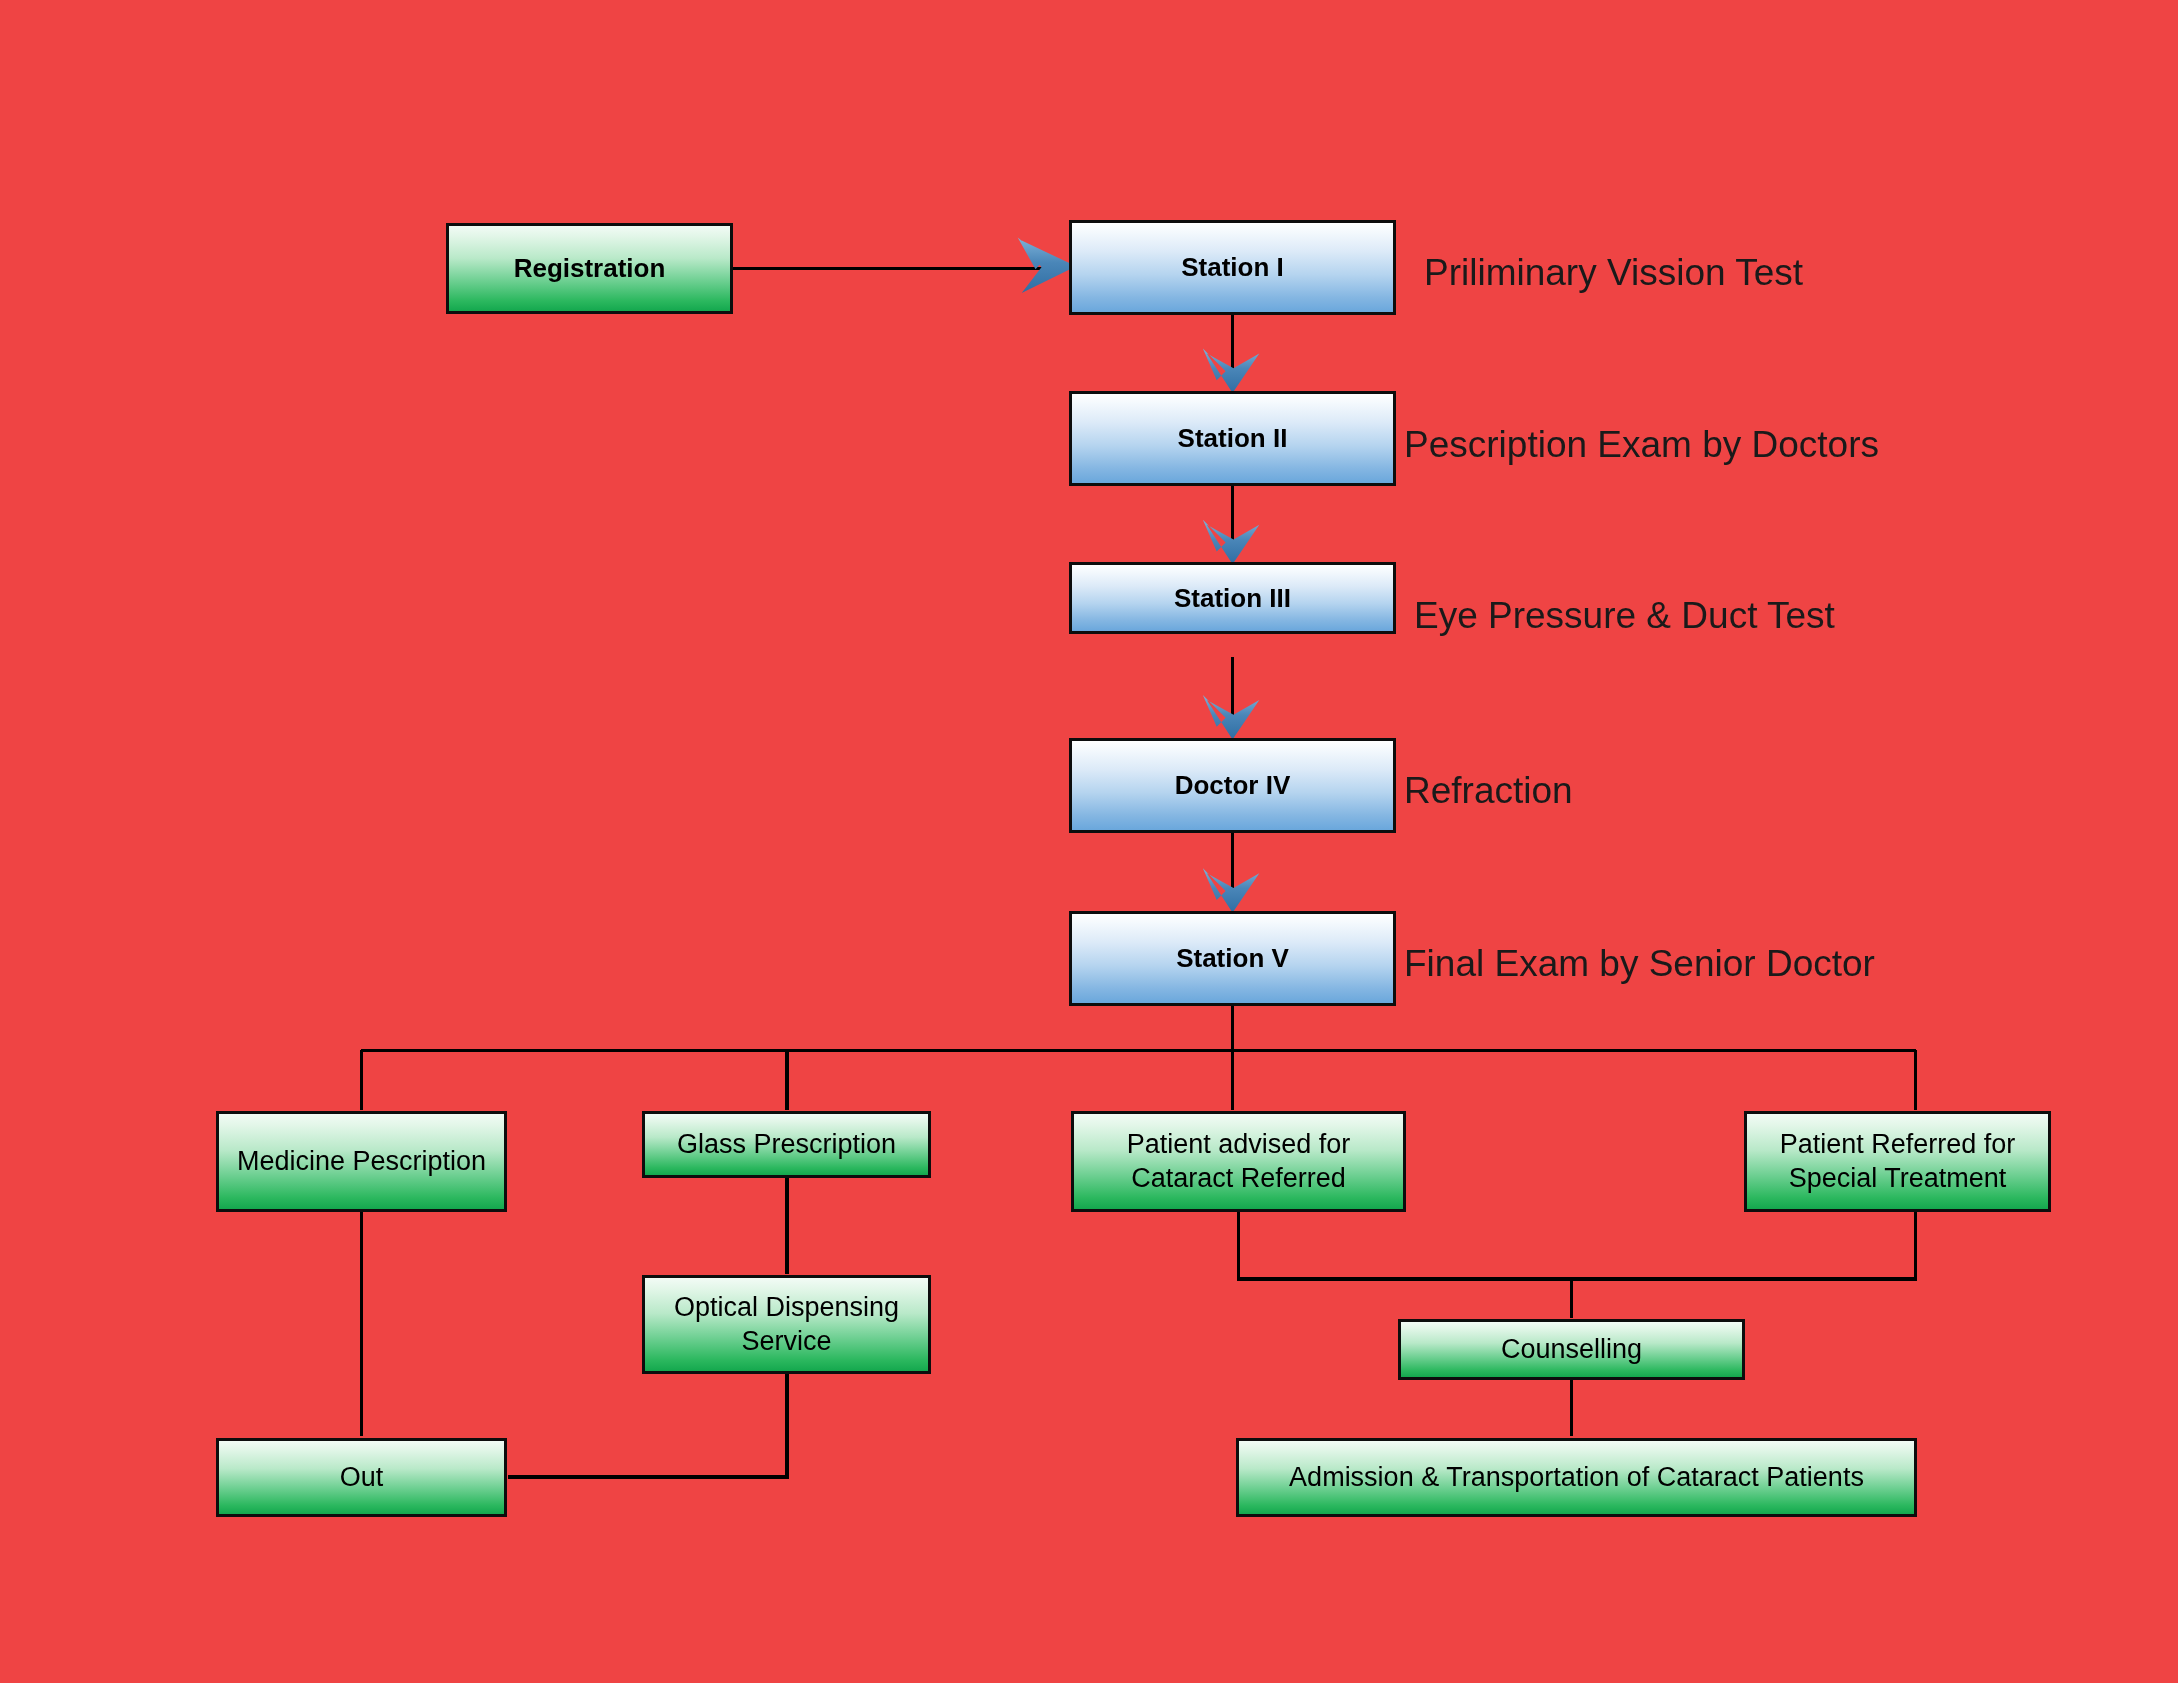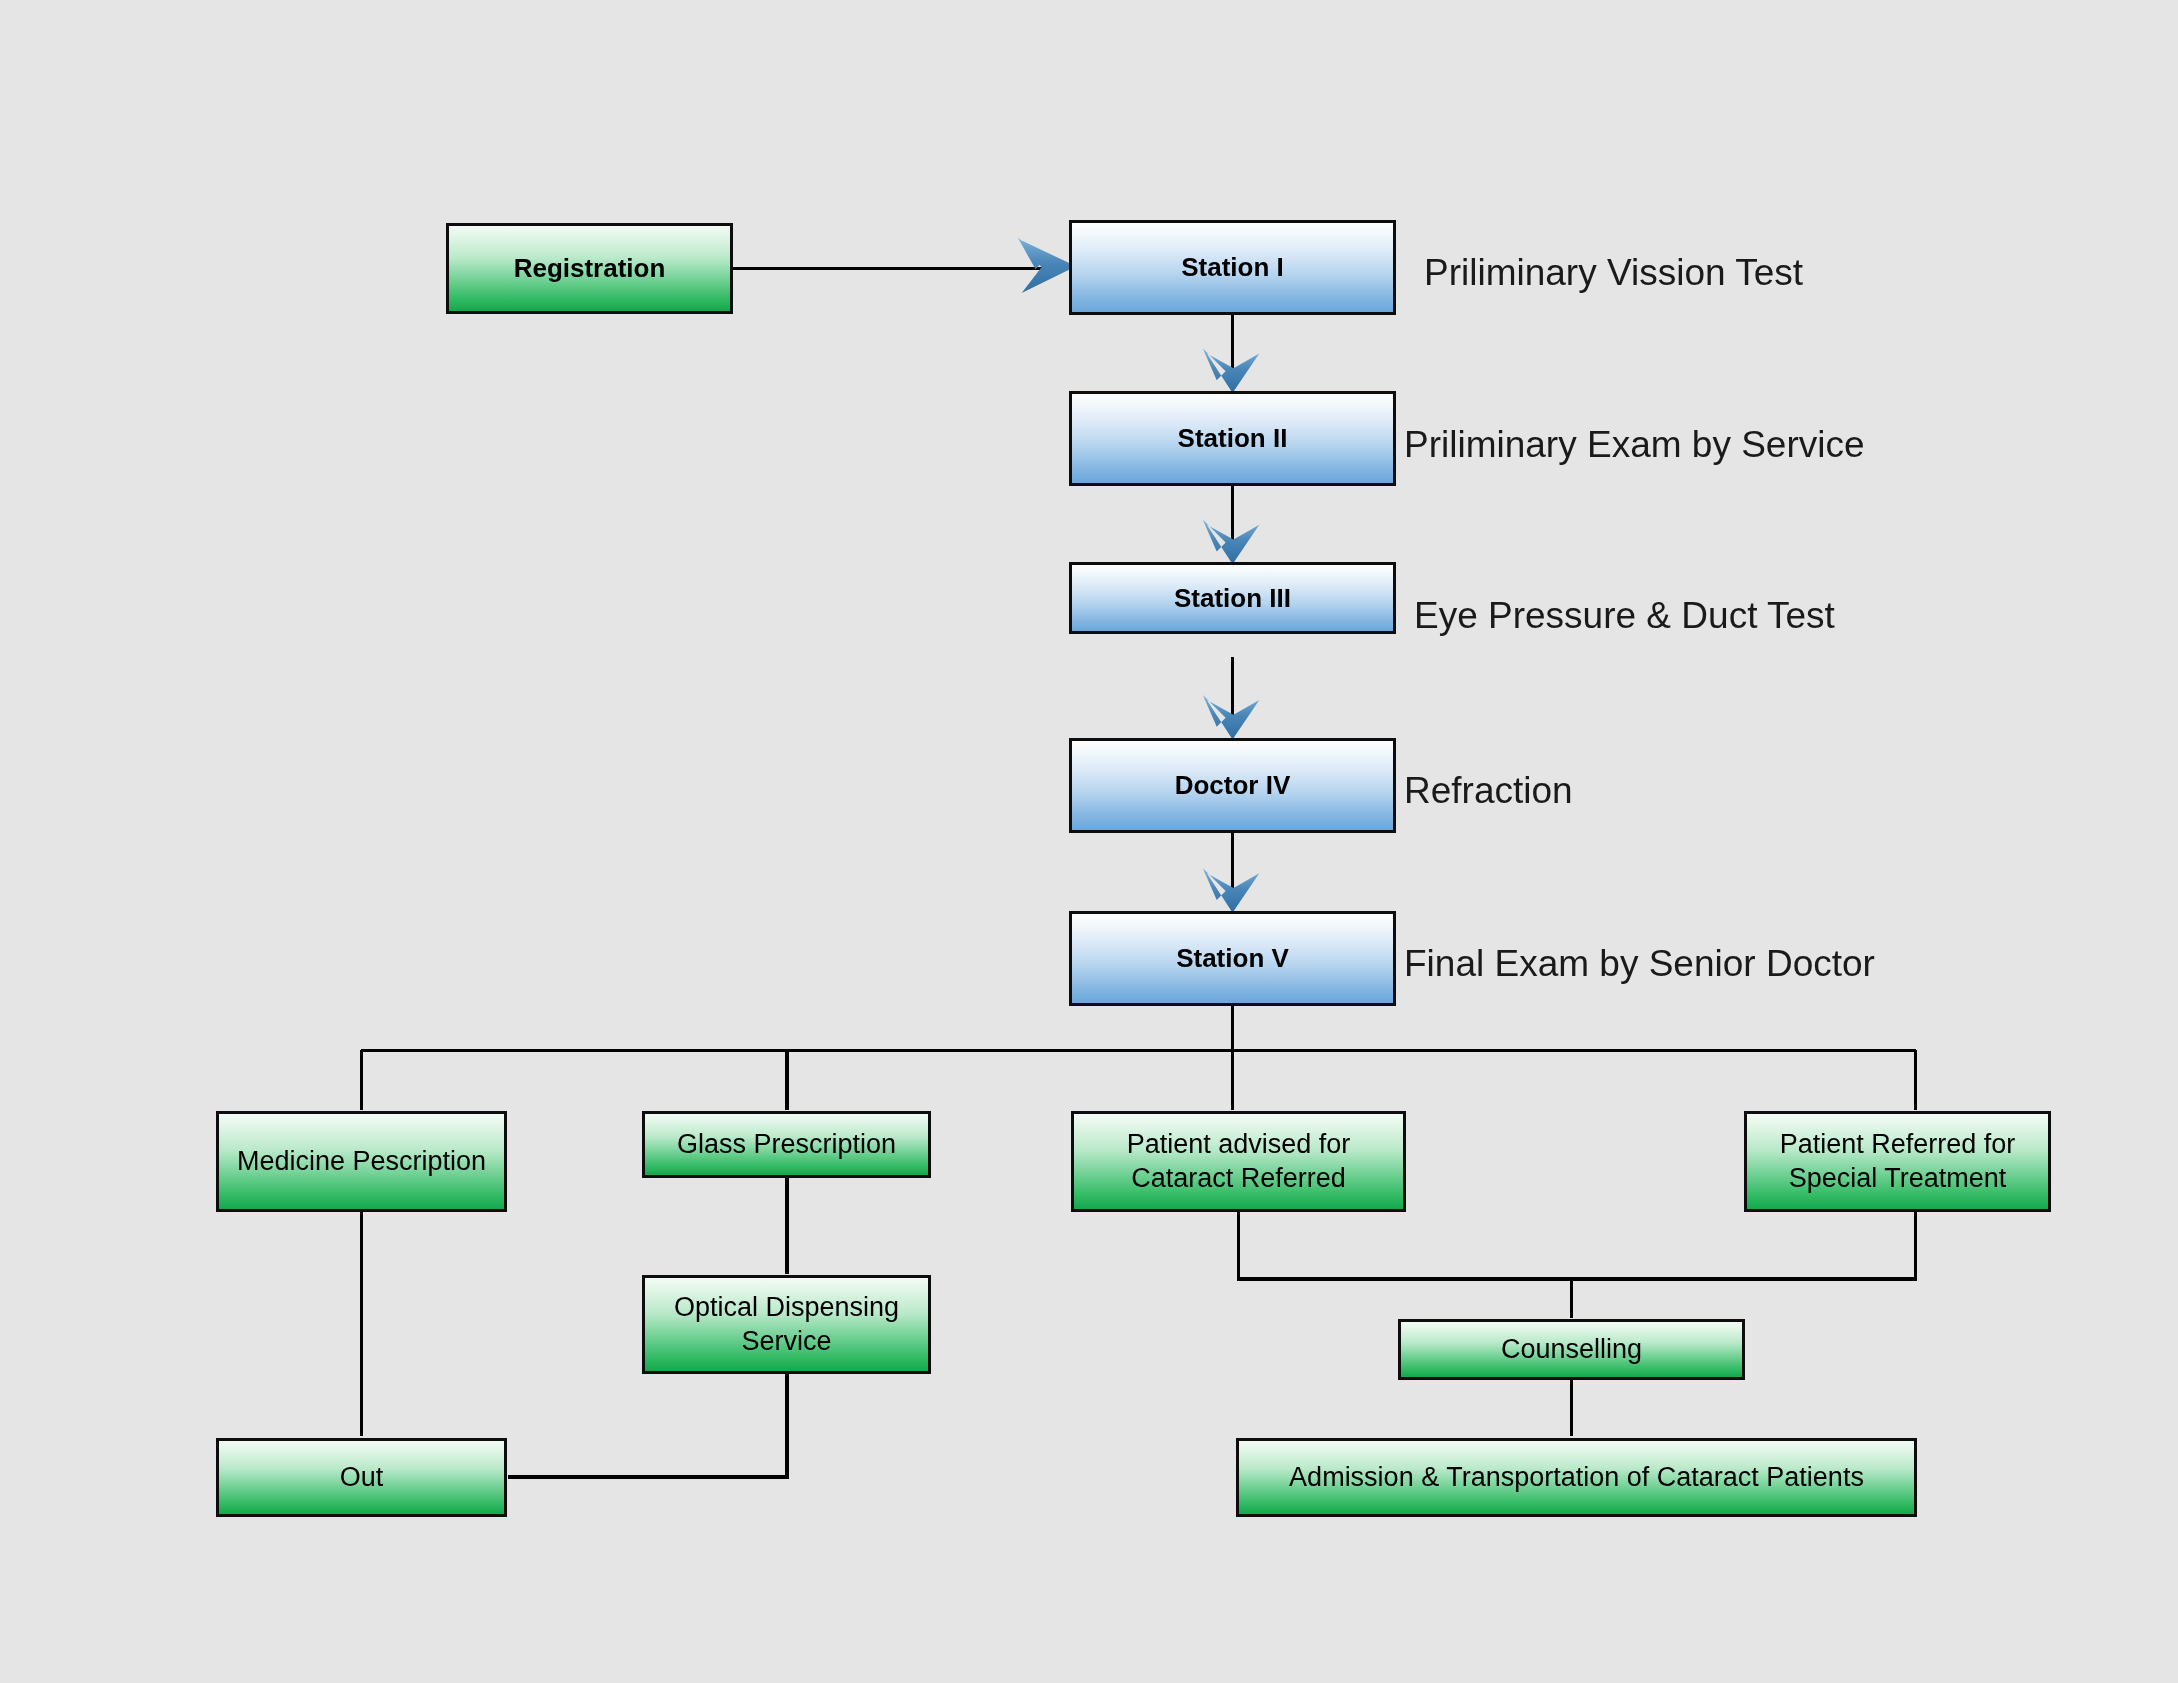--- a/index.html
+++ b/index.html
@@ -10,21 +10,21 @@
   body {
     width: 2178px;
     height: 1683px;
     font-family: "Liberation Sans", sans-serif;
     overflow: hidden;
   }
   #canvas {
     position: relative;
     width: 2178px;
     height: 1683px;
-    background: #e5e5e5;
+    background: #ef4444;
   }
   #wires {
     position: absolute;
     left: 0; top: 0;
     width: 2178px;
     height: 1683px;
     pointer-events: none;
   }
   .node {
     position: absolute;
@@ -191,21 +191,21 @@
   <div class="node green" style="left:1398px; top:1319px; width:347px; height:61px;">
     <span class="lbl">Counselling</span>
   </div>
 
   <div class="node green" style="left:1236px; top:1438px; width:681px; height:79px;">
     <span class="lbl">Admission &amp; Transportation of Cataract Patients</span>
   </div>
 
   <div class="sidelabel" style="left:1424px; top:252px;">Priliminary Vission Test</div>
 
-  <div class="sidelabel" style="left:1404px; top:424px;">Priliminary Exam by Service</div>
+  <div class="sidelabel" style="left:1404px; top:424px;">Pescription Exam by Doctors</div>
 
   <div class="sidelabel" style="left:1414px; top:595px;">Eye Pressure &amp; Duct Test</div>
 
   <div class="sidelabel" style="left:1404px; top:770px;">Refraction</div>
 
   <div class="sidelabel" style="left:1404px; top:943px;">Final Exam by Senior Doctor</div>
 
 </div>
 
 

